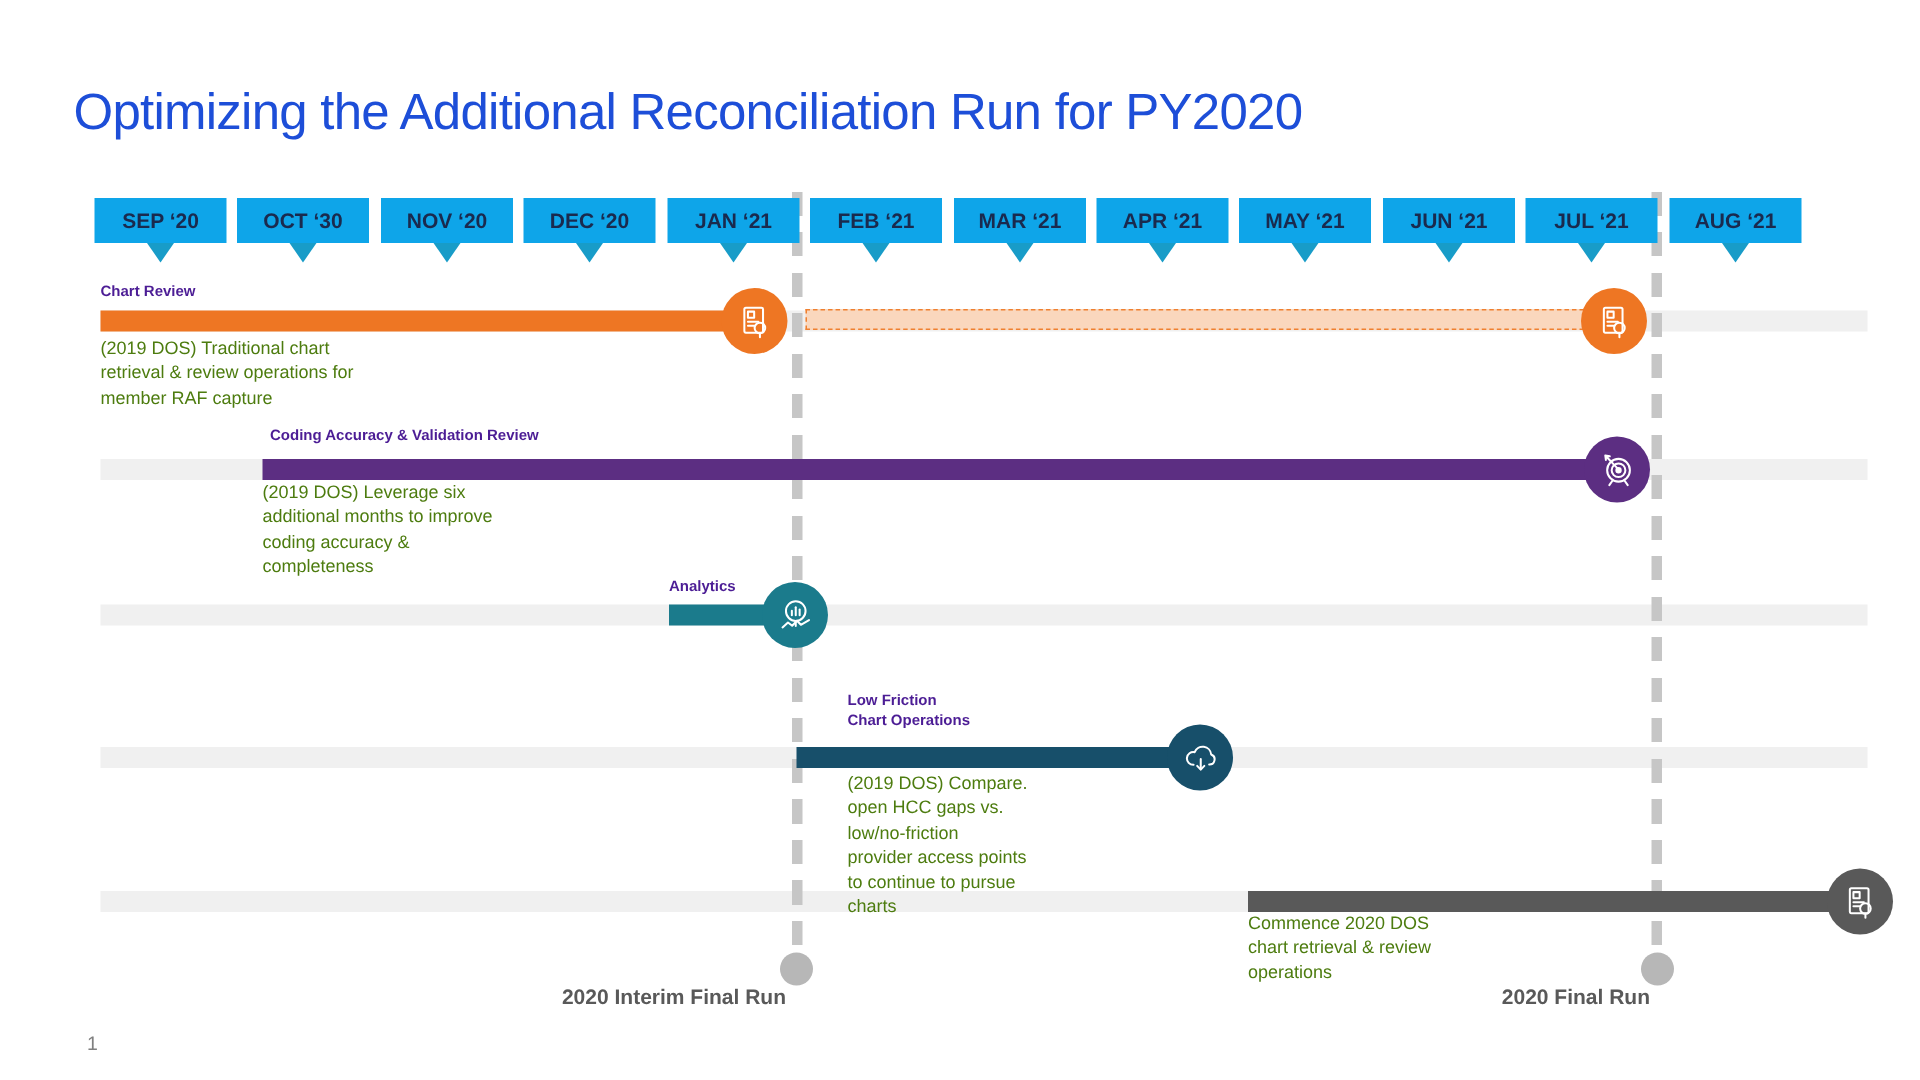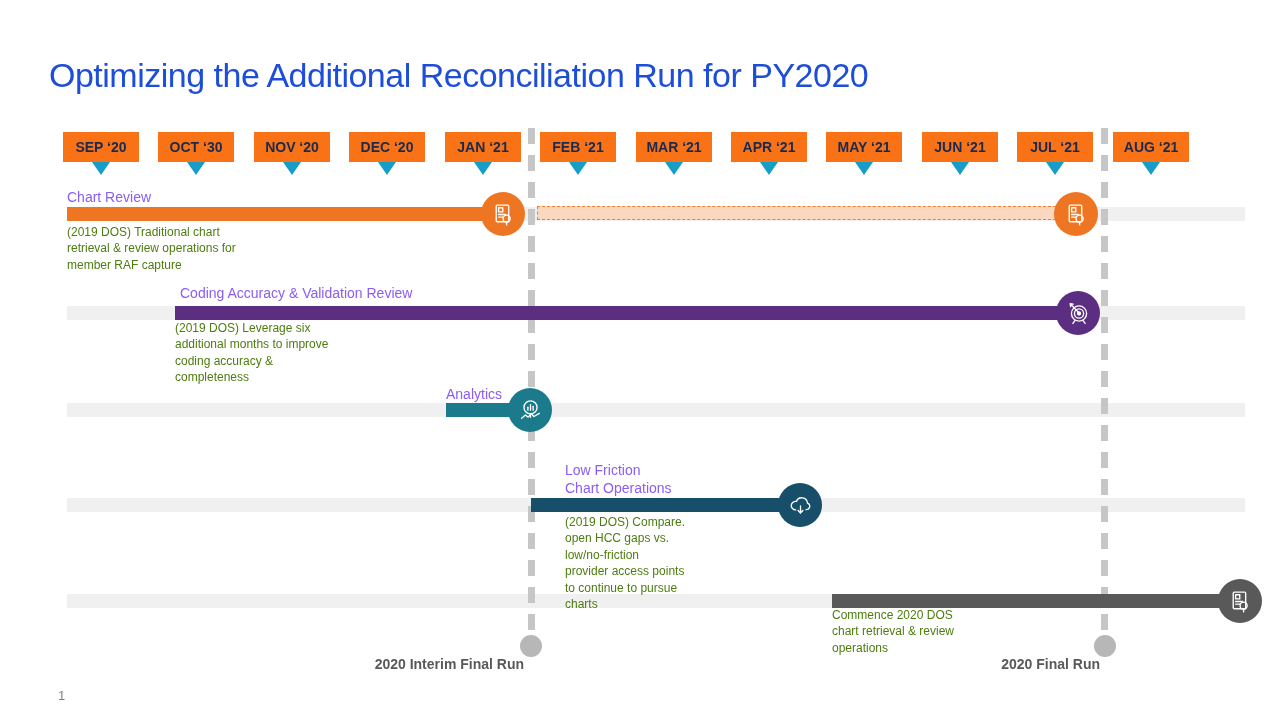--- a/index.html
+++ b/index.html
@@ -1,38 +1,38 @@
 <!DOCTYPE html>
 <html><head>
 <meta charset="utf-8">
 <style>
   html,body{margin:0;padding:0;background:#ffffff;}
   .slide{position:relative;width:1280px;height:720px;background:#ffffff;overflow:hidden;
          font-family:"Liberation Sans", sans-serif;}
   .title{position:absolute;left:36px;top:56px;font-size:34px;font-weight:400;color:#1d4ed8;letter-spacing:-0.5px;white-space:nowrap;margin-left:13px;}
   
-  .month{position:absolute;top:132px;width:76px;height:30px;background:#f97316;color:#1a2a4e;
+  .month{position:absolute;top:132px;width:88px;height:30px;background:#0ea5e9;color:#1a2a4e;
          font-weight:700;font-size:14px;display:flex;align-items:center;justify-content:center;z-index:6;}
   .month::after{content:"";position:absolute;top:30px;left:50%;margin-left:-9px;width:0;height:0;
          border-left:9px solid transparent;border-right:9px solid transparent;border-top:13px solid #189cc8;}
   
   .vline{position:absolute;top:128px;width:7px;height:506px;z-index:2;
          background:repeating-linear-gradient(to bottom,#c6c6c6 0,#c6c6c6 16px,transparent 16px,transparent 27px);}
   
   .track{position:absolute;left:67px;width:1178px;height:14px;background:#f0f0f0;z-index:1;}
   
   .bar{position:absolute;height:14px;z-index:4;}
   .ghost{position:absolute;height:12px;z-index:3;background:#fad7bd;border:1.5px dashed #ef8030;}
   
   .badge{position:absolute;width:44px;height:44px;border-radius:50%;display:flex;align-items:center;
          justify-content:center;z-index:5;}
   .badge svg{width:27px;height:27px;stroke:#ffffff;stroke-width:1.3;fill:none;
          stroke-linecap:round;stroke-linejoin:round;}
   
-  .h{position:absolute;font-weight:400;font-size:14px;color:#8b5cf6;z-index:6;white-space:pre-line;line-height:1.32;}
+  .h{position:absolute;font-weight:700;font-size:10px;color:#4c1d95;z-index:6;white-space:pre-line;line-height:1.32;}
   .desc{position:absolute;font-size:12px;color:#4d7c0f;line-height:1.37;z-index:6;white-space:pre-line;}
   .dot{position:absolute;width:22px;height:22px;border-radius:50%;background:#b7b7b7;z-index:4;}
   .mlabel{position:absolute;font-weight:700;font-size:14px;color:#595959;text-align:right;z-index:6;white-space:nowrap;}
   .pagenum{position:absolute;left:58px;top:688px;font-size:13px;color:#808080;z-index:6;}
 </style>
 </head>
 <body>
 
 <div class="slide">
 

